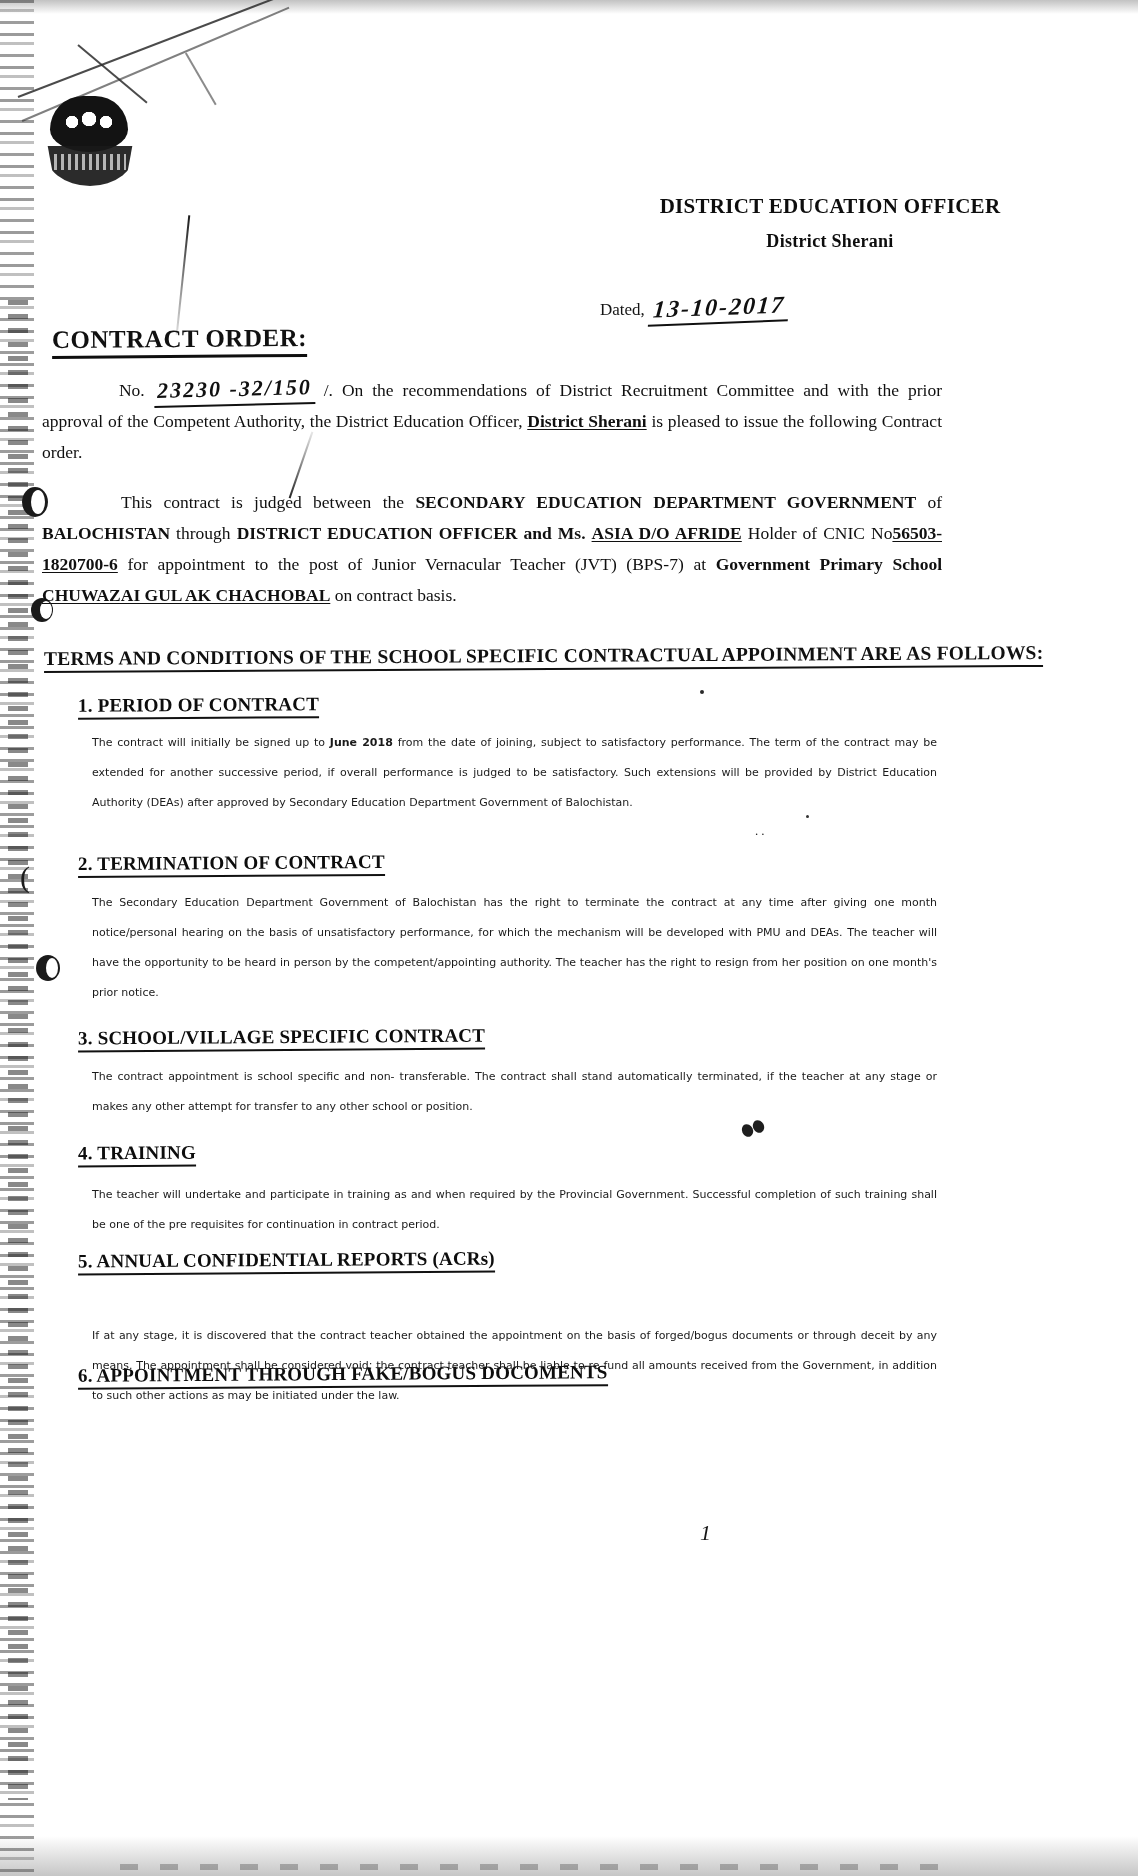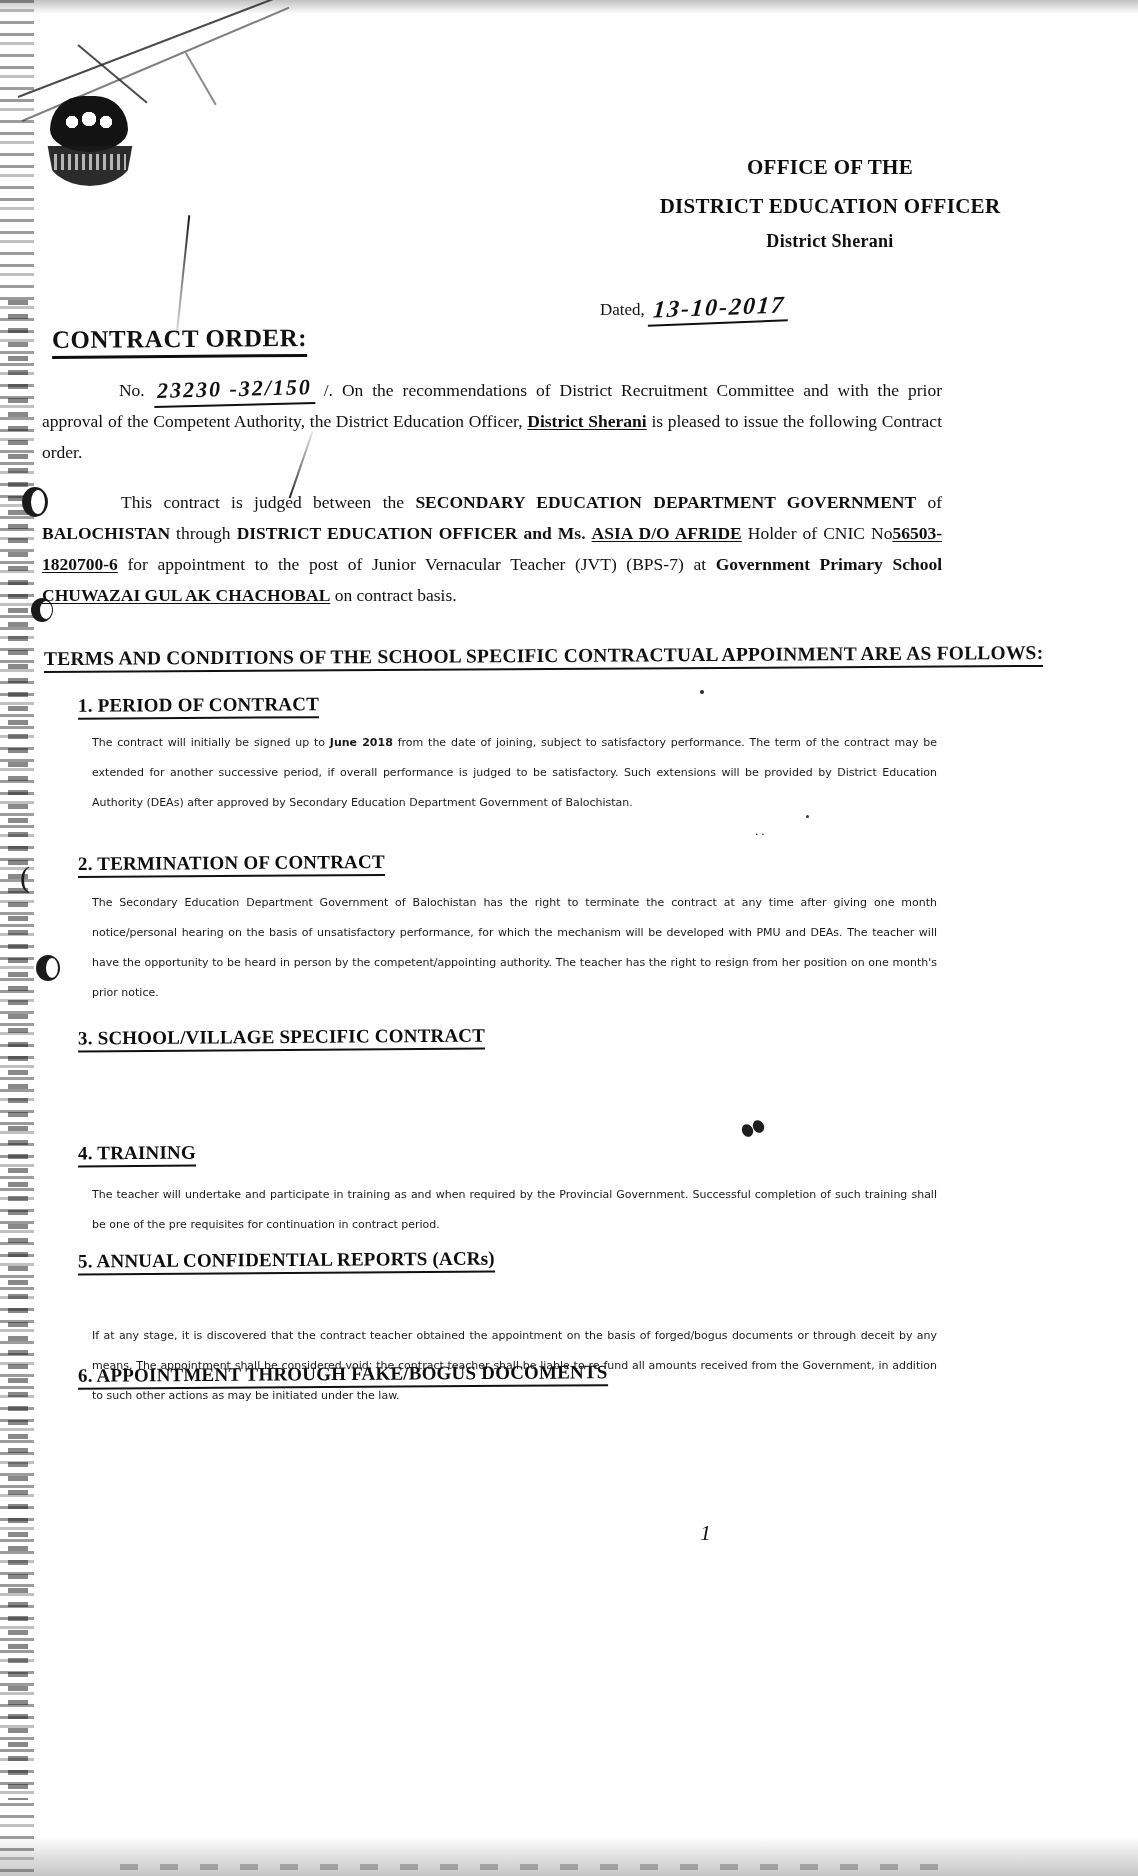--- a/index.html
+++ b/index.html
@@ -295,21 +295,20 @@
   <div class="smudge-dots"></div>
   <div class="stray-1">..</div>
   <div class="stray-2"></div>
   <div class="stray-3"></div>
 
   <div class="emblem">
     <div class="crest"></div>
     <div class="base"></div>
   </div>
 
-  <div class="hdr hdr-1">OFFICE OF THE</div>
   <div class="hdr hdr-2">DISTRICT EDUCATION OFFICER</div>
   <div class="hdr hdr-3">District Sherani</div>
 
   <div class="dated-row">
     <span class="dated-label">Dated,</span>
     <span class="hw">13-10-2017</span>
   </div>
 
   <div class="contract-order">CONTRACT ORDER:</div>
 
@@ -345,20 +344,21 @@
   <div class="clause-body c1b">
     <span>The contract will initially be signed up to</span>
     <b>June 2018</b>
     <span>from the date of joining, subject to satisfactory performance. The term of the contract may be extended for another successive period, if overall performance is judged to be satisfactory. Such extensions will be provided by District Education Authority (DEAs) after approved by Secondary Education Department Government of Balochistan.</span>
   </div>
 
   <div class="clause-title c2t">2. TERMINATION OF CONTRACT</div>
   <div class="clause-body c2b">The Secondary Education Department Government of Balochistan has the right to terminate the contract at any time after giving one month notice/personal hearing on the basis of unsatisfactory performance, for which the mechanism will be developed with PMU and DEAs.  The teacher will have the opportunity to be heard in person by the competent/appointing authority. The teacher has the right to resign from her position on one month's prior notice.</div>
 
   <div class="clause-title c3t">3. SCHOOL/VILLAGE SPECIFIC CONTRACT</div>
+  <div class="clause-body c3b">The contract appointment is school specific and non- transferable. The contract shall stand automatically terminated, if the teacher at any stage or makes any other attempt for transfer to any other school or position.</div>
 
   <div class="clause-title c4t">4. TRAINING</div>
   <div class="clause-body c4b">The teacher will undertake and participate in training as and when required by the Provincial Government. Successful completion of such training shall be one of the pre requisites for continuation in contract period.</div>
 
   <div class="clause-title c5t">5. ANNUAL CONFIDENTIAL REPORTS (ACRs)</div>
 
   <div class="clause-title c6t">6. APPOINTMENT THROUGH FAKE/BOGUS DOCOMENTS</div>
   <div class="clause-body c6b">If at any stage, it is discovered that the contract teacher obtained the appointment on the basis of forged/bogus documents or through deceit by any means. The appointment shall be considered void; the contract teacher shall be liable to re-fund all amounts received from the Government, in addition to such other actions as may be initiated under the law.</div>
 
   <div class="page-num">1</div>

